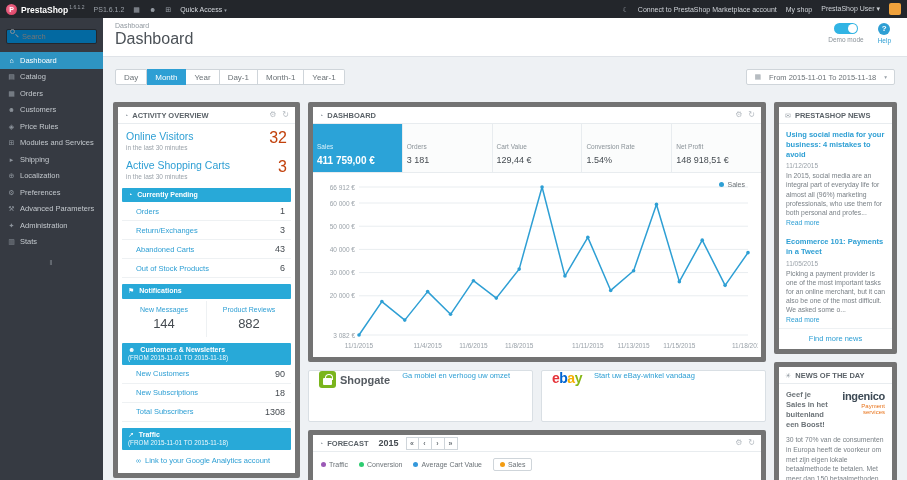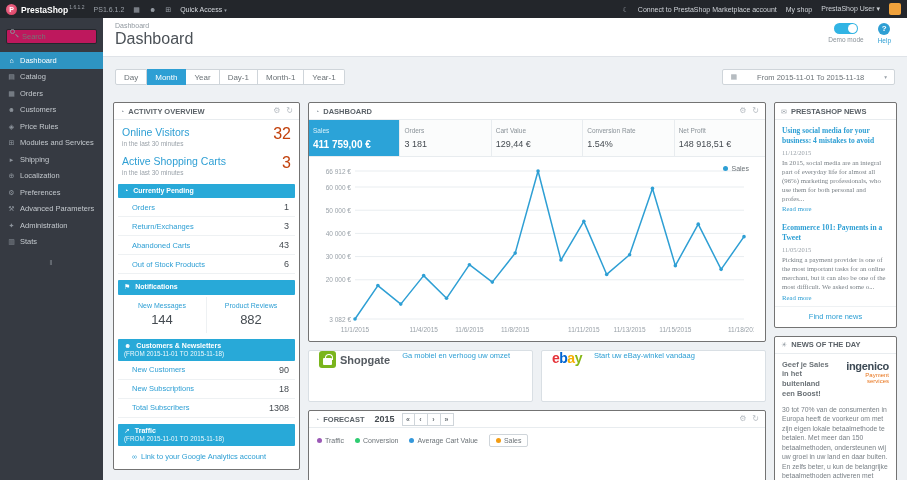--- a/index.html
+++ b/index.html
@@ -15,21 +15,21 @@
   .tb-ic { margin-left:9px; font-size:7px; color:#9aa0a8; cursor:pointer; line-height:1; }
   .quick { margin-left:9px; font-size:7px; color:#d7dbe0; cursor:pointer; }
   .quick .caret { font-size:5px; color:#9aa0a8; }
   .tb-right { margin-left:auto; display:flex; align-items:center; gap:9px; padding-right:6px; }
   .tb-link { font-size:7px; color:#cfd3d8; cursor:pointer; }
   .avatar { width:12px; height:12px; border-radius:2px; background:#f0a23c; cursor:pointer; }
 
   
   .sidebar { position:absolute; top:18px; left:0; width:103px; bottom:0; background:#363a42; z-index:10; }
   .search-wrap { margin:7px 6px 8px; position:relative; }
-  .search-input { width:100%; height:15px; background:#be185d; border:1px solid #24272c; border-radius:2px; color:#b9bec4; font-size:7.5px; padding:0 4px 0 15px; outline:none; }
+  .search-input { width:100%; height:15px; background:#0369a1; border:1px solid #24272c; border-radius:2px; color:#b9bec4; font-size:7.5px; padding:0 4px 0 15px; outline:none; }
   .mag { position:absolute; left:4px; top:4px; width:5px; height:5px; border:1px solid #8a9097; border-radius:50%; }
   .mag::after { content:""; position:absolute; left:4px; top:4.5px; width:3.5px; height:1px; background:#8a9097; transform:rotate(45deg); }
   .nav-item { display:flex; align-items:center; gap:4px; padding:0 7px; height:16.5px; font-size:7.5px; color:#c3c8cd; cursor:pointer; white-space:nowrap; overflow:hidden; }
   .nav-item.active { background:#2e94c2; color:#fff; }
   .nav-ic { width:9px; font-size:7px; color:#8d949c; text-align:center; flex:none; line-height:1; }
   .nav-item.active .nav-ic { color:#fff; }
   .collapse { color:#7a8087; text-align:center; margin-top:8px; font-size:8px; cursor:pointer; letter-spacing:1px; }
 
   
   .main { position:absolute; left:103px; top:18px; right:0; bottom:0; overflow:hidden; }
@@ -45,30 +45,30 @@
   .help-circle { width:12px; height:12px; border-radius:50%; background:#2e9fd4; color:#fff; font-size:8px; line-height:12px; margin:0 auto; font-weight:bold; }
   .help .tiny-label { color:#2e9fd4; }
 
   .content { padding:12px 10px 0; height:calc(100% - 39px); overflow:hidden; }
   .filter-row { display:flex; align-items:center; justify-content:space-between; margin:0 2px 17px; }
   .btn-group { display:flex; }
   .fbtn { height:16px; padding:0 8px; background:#fff; border:1px solid #cfd5da; border-left:none; font-size:8px; color:#6b7277; display:flex; align-items:center; cursor:pointer; }
   .fbtn:first-child { border-left:1px solid #cfd5da; border-radius:2px 0 0 2px; }
   .fbtn:last-child { border-radius:0 2px 2px 0; }
   .fbtn.active { background:#2e9fd4; border-color:#2e9fd4; color:#fff; }
-  .date-btn { height:16px; background:#fff; border:1px solid #cfd5da; border-radius:2px; font-size:7.5px; color:#6b7277; display:flex; align-items:center; gap:20px; padding:0 7px; cursor:pointer; }
+  .date-btn { height:16px; background:#fff; border:1px solid #cfd5da; border-radius:2px; font-size:7.5px; color:#6b7277; display:flex; align-items:center; gap:8px; padding:0 7px; cursor:pointer; }
   .date-btn .d-ic { color:#9aa2a9; font-size:7px; }
   .date-btn .caret { font-size:5.5px; color:#9aa2a9; }
 
   .columns { display:flex; gap:8px; align-items:flex-start; }
   .col-left { width:187px; flex:none; }
   .col-center { flex:1; min-width:0; }
   .col-right { width:123px; flex:none; }
 
-  .panel { background:#fff; border:1px solid #737373; border-radius:2px; margin-bottom:8px; }
+  .panel { background:#fff; border:5px solid #737373; border-radius:2px; margin-bottom:8px; }
   .panel-hd { display:flex; align-items:center; height:17px; padding:0 6px; border-bottom:1px solid #e8ecef; font-size:7.5px; font-weight:bold; color:#5b6268; }
   .ph-ic { color:#9aa2a9; margin-right:4px; font-size:7px; font-weight:normal; line-height:1; }
   .spacer { flex:1; }
   .hd-tool { color:#b6bcc2; font-size:8px; margin-left:6px; cursor:pointer; font-weight:normal; line-height:1; }
 
   
   .stat-line { padding:6px 8px 2px; display:flex; justify-content:space-between; align-items:flex-start; }
   .stat-label { color:#2e9fd4; font-size:10.5px; cursor:pointer; }
   .stat-sub { color:#9aa2a9; font-size:6.5px; margin-top:2px; }
   .stat-value { color:#c2410c; font-size:16px; line-height:1; }
@@ -81,21 +81,21 @@
   .notif-cells { display:flex; margin:2px 4px; }
   .cell { flex:1; text-align:center; padding:5px 2px 6px; }
   .cell + .cell { border-left:1px solid #eef1f3; }
   .cell .cl { color:#2e9fd4; font-size:7px; cursor:pointer; }
   .cell .cv { color:#454b51; font-size:13px; margin-top:3px; }
   .ga-link { display:flex; gap:4px; align-items:center; padding:6px 8px 8px 14px; color:#2e9fd4; font-size:7.5px; margin:0 4px; cursor:pointer; }
   .ga-link .gl-ic { font-size:7px; }
 
   
   .kpis { display:flex; border-bottom:1px solid #e8ecef; }
-  .kpi { flex:1; padding:7px 4px 6px; border-right:1px solid #e8ecef; background:#fbfcfc; cursor:pointer; min-width:0; }
+  .kpi { flex:1; padding:19px 4px 6px; border-right:1px solid #e8ecef; background:#fbfcfc; cursor:pointer; min-width:0; }
   .kpi:last-child { border-right:none; }
   .kpi .kl { font-size:6.5px; color:#8a9298; white-space:nowrap; }
   .kpi .kv { font-size:9px; color:#454b51; margin-top:5px; white-space:nowrap; }
   .kpi.active { background:#2ba3d8; }
   .kpi.active .kl { color:#d8f0fa; }
   .kpi.active .kv { color:#fff; font-weight:bold; font-size:10px; }
   .chart-wrap { position:relative; padding:4px 4px 0; }
   .legend { position:absolute; top:8px; right:16px; font-size:7px; color:#6b7277; display:flex; align-items:center; gap:3px; }
   .dot { width:5px; height:5px; border-radius:50%; display:inline-block; flex:none; }
   .ytick, .xtick { font-size:6.5px; fill:#9aa2a9; font-family:"Liberation Sans","DejaVu Sans",sans-serif; }
@@ -115,21 +115,21 @@
   .fc-year { margin-left:10px; font-size:9px; color:#454b51; cursor:pointer; }
   .fc-nav { display:flex; margin-left:7px; }
   .fc-btn { width:13px; height:13px; border:1px solid #cfd5da; border-left:none; background:#fff; font-size:7px; color:#6b7277; display:flex; align-items:center; justify-content:center; cursor:pointer; }
   .fc-btn:first-child { border-left:1px solid #cfd5da; }
   .fc-legend { display:flex; align-items:center; gap:11px; padding:6px 8px; font-size:7px; color:#6b7277; }
   .fc-item { display:flex; align-items:center; gap:3px; cursor:pointer; }
   .fc-item.pill { background:#fff; border:1px solid #cfd5da; border-radius:2px; padding:2px 6px; }
   .fc-body { height:40px; }
 
   
-  .article { padding:6px 7px 5px;font-family:Liberation Serif, serif; }
+  .article { padding:6px 7px 5px; }
   .a-title { color:#2e9fd4; font-size:7.5px; font-weight:bold; line-height:1.3; cursor:pointer; }
   .a-date { color:#9aa2a9; font-size:6.5px; margin:3px 0 2px; }
   .a-body { color:#7a8187; font-size:6.8px; line-height:1.35; }
   .a-more { color:#2e9fd4; font-size:6.8px; margin-top:2px; cursor:pointer; }
   .news-foot { text-align:center; color:#2e9fd4; font-size:7.5px; padding:5px 4px 6px; border-top:1px solid #eef1f3; cursor:pointer; }
   .tips-top { display:flex; justify-content:flex-start; padding:6px 7px 2px; gap:14px; }
   .tips-headline { color:#6b7277; font-size:7.5px; font-weight:bold; width:52px; line-height:1.3; }
   .ingenico { text-align:right; }
   .ing-name { font-size:11px; font-weight:bold; color:#3d4a55; letter-spacing:-0.3px; line-height:1.1; }
   .ing-sub { font-size:6px; color:#e8731a; }

